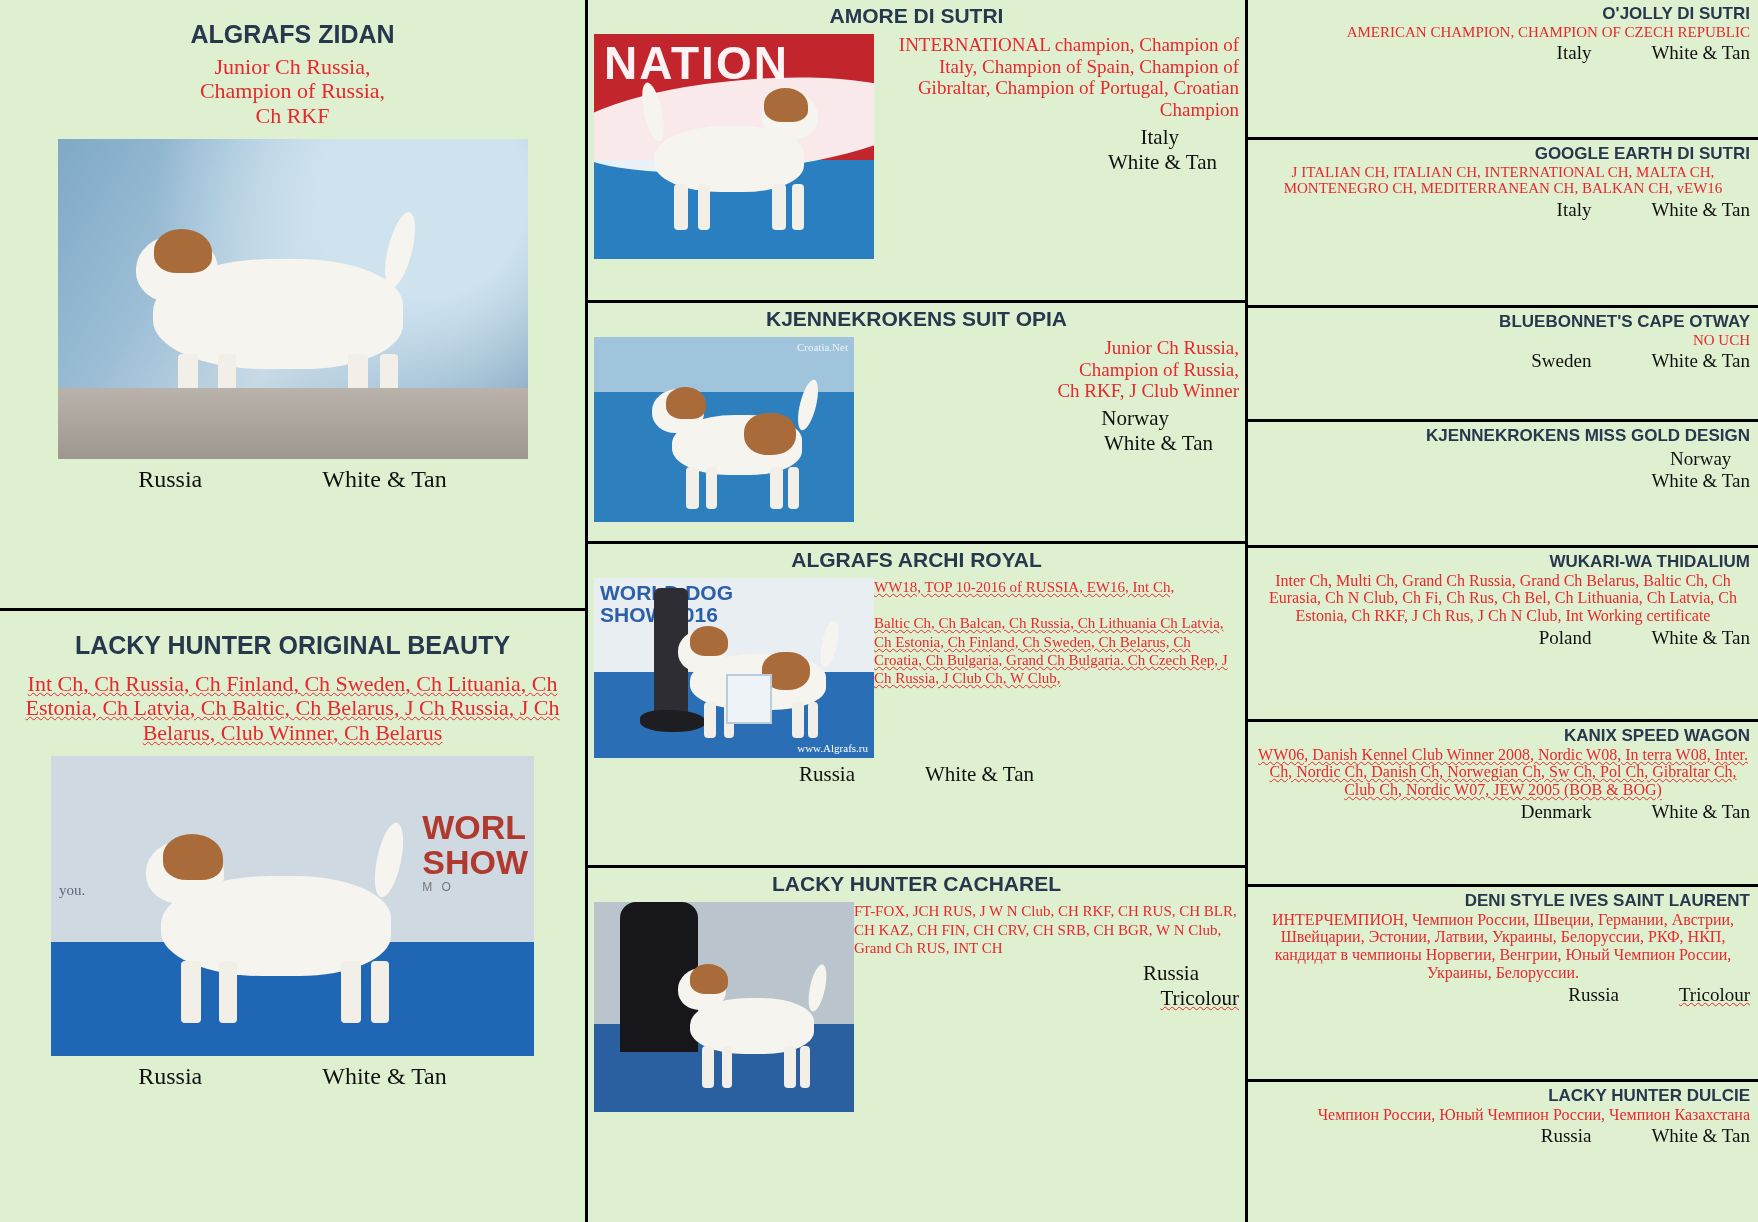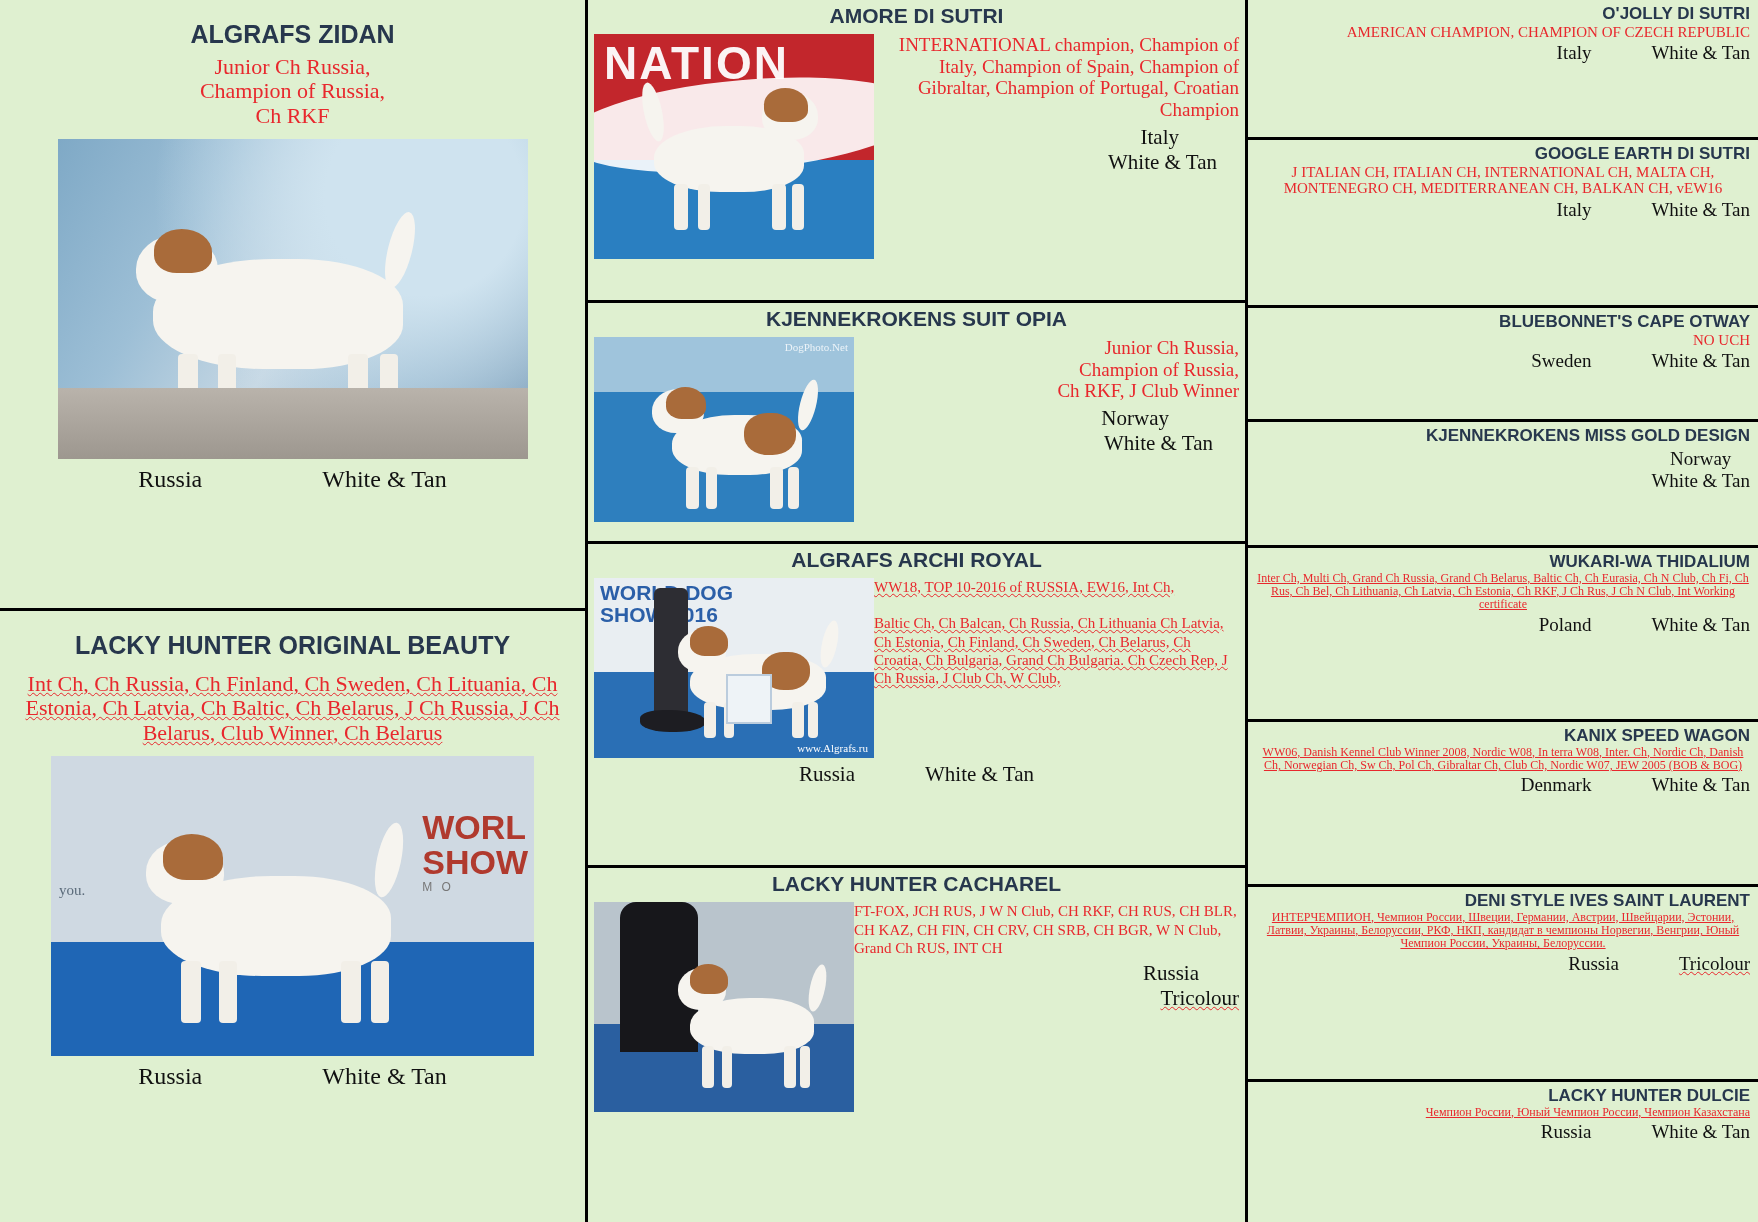--- a/index.html
+++ b/index.html
@@ -117,21 +117,21 @@
 
   .c2-titles{color:#e8282d;font-size:19px;line-height:1.14;text-align:right;}
   .c2-titles.small{font-size:15px;text-align:left;line-height:1.22;}
   .c2-meta{display:flex;justify-content:center;gap:70px;font-size:21px;margin-top:4px;}
   .c2-meta.right{justify-content:flex-end;gap:0;flex-direction:column;align-items:flex-end;}
 
   
   .c3-cell{box-sizing:border-box;padding:4px 8px;align-items:flex-end;}
   .c3-cell .name{font-size:17px;font-family:"Liberation Sans",sans-serif;}
   .c3-cell .titles{font-size:15px;}
-  .c3-cell .titles.tiny{font-size:12px;text-decoration:underline;}
+  .c3-cell .titles.tiny{font-size:16px;}
   .c3-meta{display:flex;justify-content:center;gap:60px;font-size:19px;margin-top:2px;}
   .h1{height:140px;} .h2{height:168px;} .h3{height:114px;} .h4{height:126px;}
   .h5{height:174px;} .h6{height:165px;} .h7{height:195px;} .h8{height:140px;}
 </style>
 </head>
 <body>
 
 <div class="pedigree">
 
   <div class="col col1">
@@ -210,21 +210,21 @@
           </div>
         </div>
       </div>
     </div>
 
     <div class="cell c2-cell c2-b bb">
       <div class="name">KJENNEKROKENS SUIT OPIA</div>
       <div class="c2-row">
         <div class="c2-photo">
           <div class="photo p-opia">
-            <div style="position:absolute;right:6px;top:4px;color:#fff;font-size:11px;opacity:.8;">DogPhoto.Net</div>
+            <div style="position:absolute;right:6px;top:4px;color:#fff;font-size:11px;opacity:.8;">Croatia.Net</div>
             <div class="dog dog-body" style="left:78px;top:78px;width:130px;height:60px;"></div>
             <div class="dog dog-head" style="left:58px;top:52px;width:52px;height:44px;"></div>
             <div class="dog dog-patch" style="left:72px;top:50px;width:40px;height:32px;border-radius:55% 60% 40% 45%;"></div>
             <div class="dog dog-patch" style="left:150px;top:76px;width:52px;height:42px;border-radius:45%;"></div>
             <div class="dog dog-leg" style="left:92px;top:130px;width:13px;height:42px;"></div>
             <div class="dog dog-leg" style="left:112px;top:130px;width:11px;height:42px;"></div>
             <div class="dog dog-leg" style="left:176px;top:130px;width:13px;height:42px;"></div>
             <div class="dog dog-leg" style="left:194px;top:130px;width:11px;height:42px;"></div>
             <div class="dog dog-tail" style="left:206px;top:42px;width:16px;height:52px;transform:rotate(14deg);"></div>
           </div>

